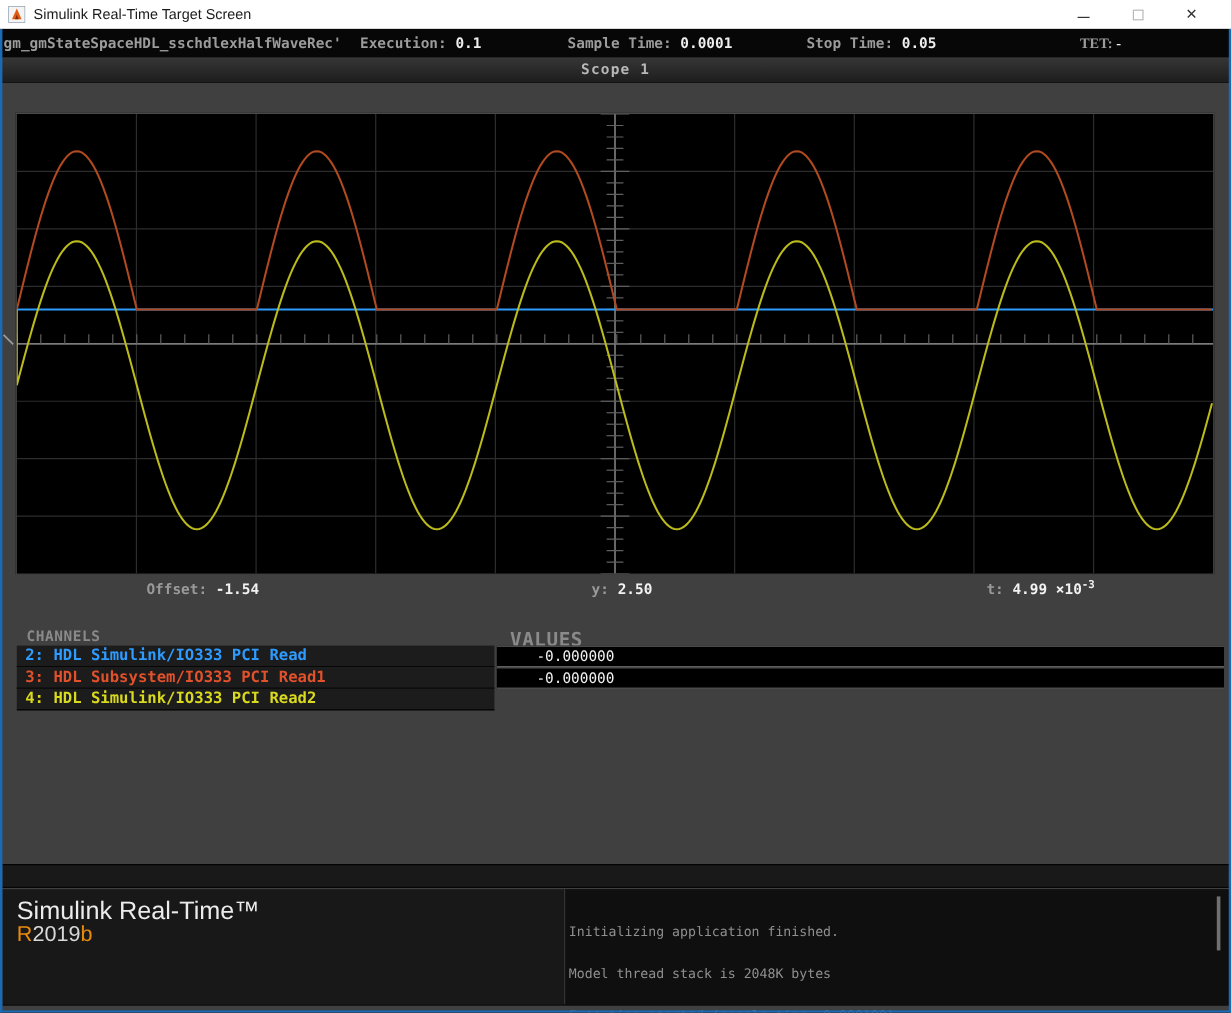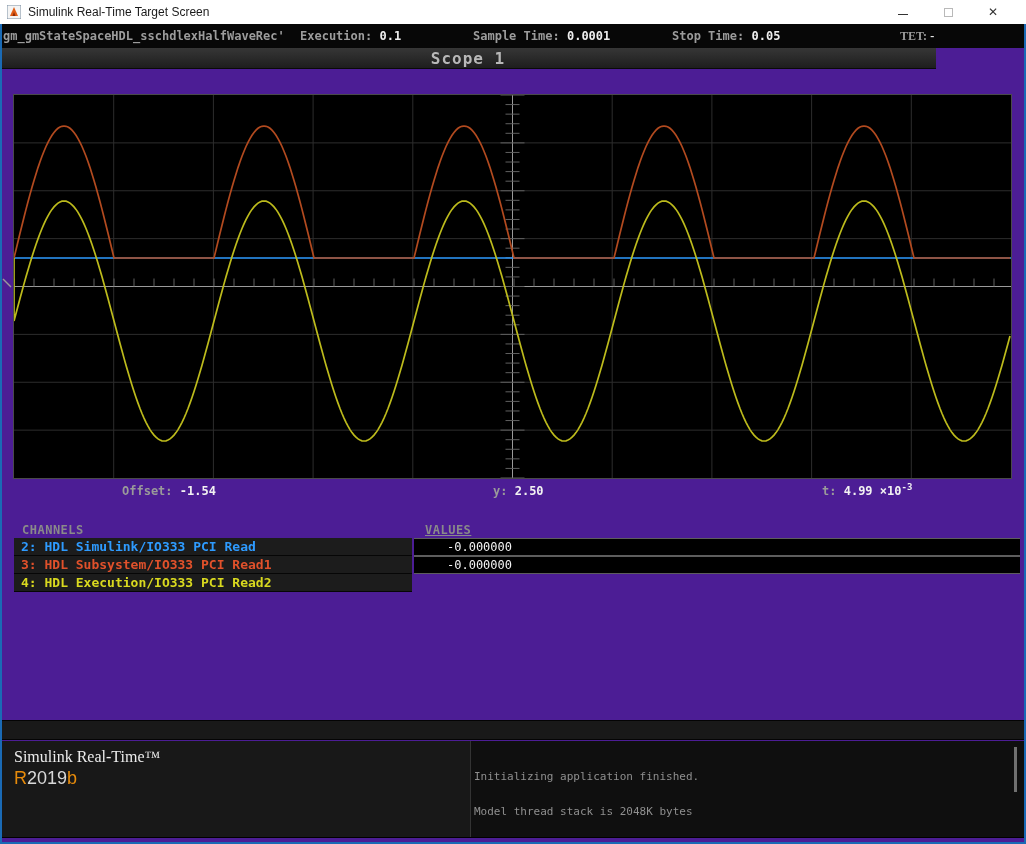--- a/index.html
+++ b/index.html
@@ -1,67 +1,67 @@
 <!DOCTYPE html>
 <html><head>
 <meta charset="utf-8">
 <style>
   * { margin:0; padding:0; box-sizing:border-box; }
   html,body { background:#2a2a2a; }
   #window {
     position:relative; width:1026px; height:844px; overflow:hidden;
-    background:#4c1d95; font-family:"DejaVu Sans Mono", monospace;
+    background:#404040; font-family:"DejaVu Sans Mono", monospace;
   }
   
   #titlebar { position:absolute; left:0; top:0; width:1026px; height:24px; background:#ffffff; z-index:60; }
   #title-icon { position:absolute; left:7px; top:5px; width:14px; height:14px; }
   #title-text { position:absolute; left:28px; top:5px; font-family:"Liberation Sans", sans-serif; font-size:12px; color:#1a1a1a; }
   .winbtn { position:absolute; top:0; width:34px; height:24px; display:flex; align-items:center; justify-content:center; }
   #btn-min { right:106px; } #btn-max { right:61px; } #btn-close { right:16px; }
   #btn-min span { display:block; width:10px; border-top:1px solid #333; margin-top:4px; }
   #btn-max span { display:block; width:9px; height:9px; border:1px solid #b9b9b9; }
   #btn-close span { font-family:"DejaVu Sans", sans-serif; font-size:12px; color:#333; line-height:12px; }
   
   #win-border { position:absolute; left:0; top:24px; width:1026px; height:820px;
     border:2px solid #1a6ab5; border-top:none; z-index:55; pointer-events:none; }
   
   #statusbar { position:absolute; left:0; top:24px; width:1026px; height:24px; background:#070707; z-index:5; }
   .sb-item { position:absolute; top:0; height:24px; line-height:24px; font-size:12px; font-weight:bold; color:#9c9c9c; white-space:nowrap; }
   .sb-val { color:#eeeeee; }
   #sb-model { left:3px; } #sb-exec { left:300px; } #sb-sample { left:473px; } #sb-stop { left:672px; } #sb-tet { left:900px;font-family:Liberation Serif, serif; }
   
-  #scope-header { position:absolute; left:0; top:48px; width:936px; height:21px;
+  #scope-header { position:absolute; left:0; top:48px; width:1026px; height:21px;
     background:linear-gradient(#363636,#1e1e1e); border-bottom:1px solid #0a0a0a;
-    text-align:center; line-height:21px; font-size:16px; letter-spacing:1px; color:#b8b8b8; font-weight:bold; z-index:5; }
+    text-align:center; line-height:21px; font-size:12px; letter-spacing:1px; color:#b8b8b8; font-weight:bold; z-index:5; }
   
   #plot-wrap { position:absolute; left:13px; top:94px; width:999px; height:385px;
     background:#000; border:1px solid #4a4a4a; }
   #scope-svg { position:absolute; left:0; top:0; width:997px; height:383px; }
   #edge-marker { position:absolute; left:2px; top:278px; z-index:6; }
   
   .readout { position:absolute; top:484px; height:15px; line-height:15px; font-size:12px; color:#9a9a9a; white-space:nowrap; font-weight:bold; }
   .readout b { color:#f2f2f2; font-weight:bold; }
   #ro-offset { left:122px; } #ro-y { left:493px; } #ro-t { left:822px; }
   .sup { font-size:9px; position:relative; top:-5px; color:#f2f2f2; font-weight:bold; }
   
   #ch-header-left  { position:absolute; left:22px;  top:523px; font-size:12px; color:#8a8a8a; font-weight:bold; letter-spacing:0.5px; }
-  #ch-header-right { position:absolute; left:425px; top:523px; font-size:12px; color:#8a8a8a; font-weight:bold; letter-spacing:0.5px;text-decoration:underline; }
+  #ch-header-right { position:absolute; left:425px; top:523px; font-size:16px; color:#8a8a8a; font-weight:bold; letter-spacing:0.5px;text-decoration:underline; }
   #ch-rows { position:absolute; left:14px; top:538px; width:1006px; }
   .chan-row { display:flex; height:18px; }
   .chan-name { width:398px; background:#1c1c1c; border-bottom:1px solid #060606;
     font-size:13px; font-weight:bold; line-height:17px; padding-left:7px; white-space:nowrap; overflow:hidden; }
   .chan-val { flex:1; margin-left:2px; background:#000; border-top:1px solid #5d5d5d; border-bottom:1px solid #5d5d5d;
     font-size:12px; font-weight:normal; color:#f2f2f2; line-height:16px; padding-left:33px; }
   
   #mid-strip { position:absolute; left:2px; top:720px; width:1022px; height:20px;
     background:#191919; border-top:1px solid #040404; border-bottom:1px solid #050505; }
   #footer { position:absolute; left:2px; top:741px; width:1022px; height:96px; background:#181818; }
   #footer-log-bg { position:absolute; left:469px; top:0; width:553px; height:96px; background:#0f0f0f; }
   #footer-divider { position:absolute; left:468px; top:0; width:1px; height:96px; background:#333333; }
-  #brand-line1 { position:absolute; left:12px; top:7px; font-family:Liberation Serif, serif; font-size:16px; color:#ececec; }
+  #brand-line1 { position:absolute; left:12px; top:7px; font-family:Liberation Sans, sans-serif; font-size:21px; color:#ececec; }
   #brand-line2 { position:absolute; left:12px; top:27px; font-family:"Liberation Sans", sans-serif; font-size:18px; color:#d8d8d8; }
   .brand-orange { color:#e78b0b; }
   #log { position:absolute; left:472px; top:6px; width:530px; font-size:11px; line-height:11.8px; color:#8f8f8f; white-space:pre; }
   #log-scrollbar { position:absolute; left:1012px; top:6px; width:3px; height:45px; background:#707070; }
   #footer-bottom-line { position:absolute; left:2px; top:837px; width:1022px; height:1px; background:#000; }
 </style>
 </head>
 <body>
 
 <div id="window">
@@ -223,21 +223,21 @@
   <div id="ch-rows">
     <div class="chan-row">
       <div class="chan-name" style="color: rgb(46, 155, 255);">2: HDL Simulink/IO333 PCI Read</div>
       <div class="chan-val">-0.000000</div>
     </div>
     <div class="chan-row">
       <div class="chan-name" style="color: rgb(225, 81, 43);">3: HDL Subsystem/IO333 PCI Read1</div>
       <div class="chan-val">-0.000000</div>
     </div>
     <div class="chan-row">
-      <div class="chan-name" style="color: rgb(217, 217, 31);">4: HDL Execution/IO333 PCI Read2</div>
+      <div class="chan-name" style="color: rgb(217, 217, 31);">4: HDL Simulink/IO333 PCI Read2</div>
     </div>
   </div>
 
   <div id="mid-strip"></div>
   <div id="footer">
     <div id="footer-log-bg"></div>
     <div id="footer-divider"></div>
     <div id="brand-line1">Simulink Real-Time™</div>
     <div id="brand-line2"><span class="brand-orange">R</span><span>2019</span><span class="brand-orange">b</span></div>
     <div id="log">

